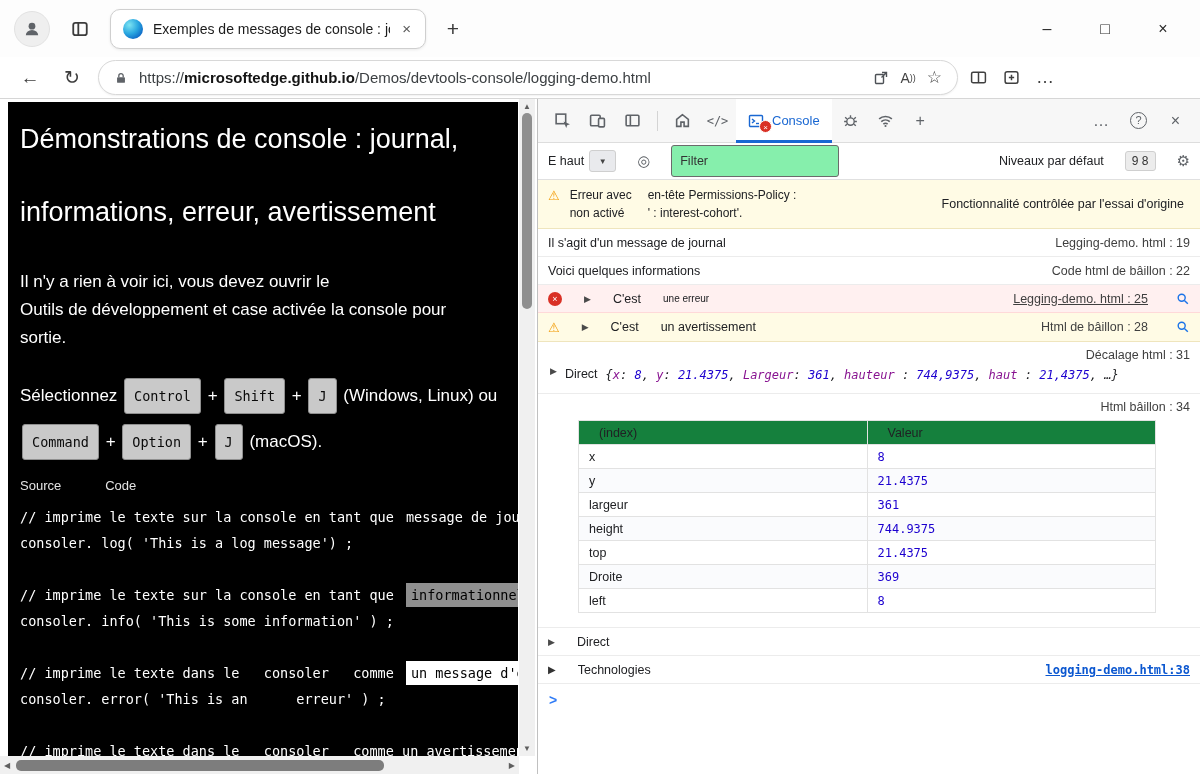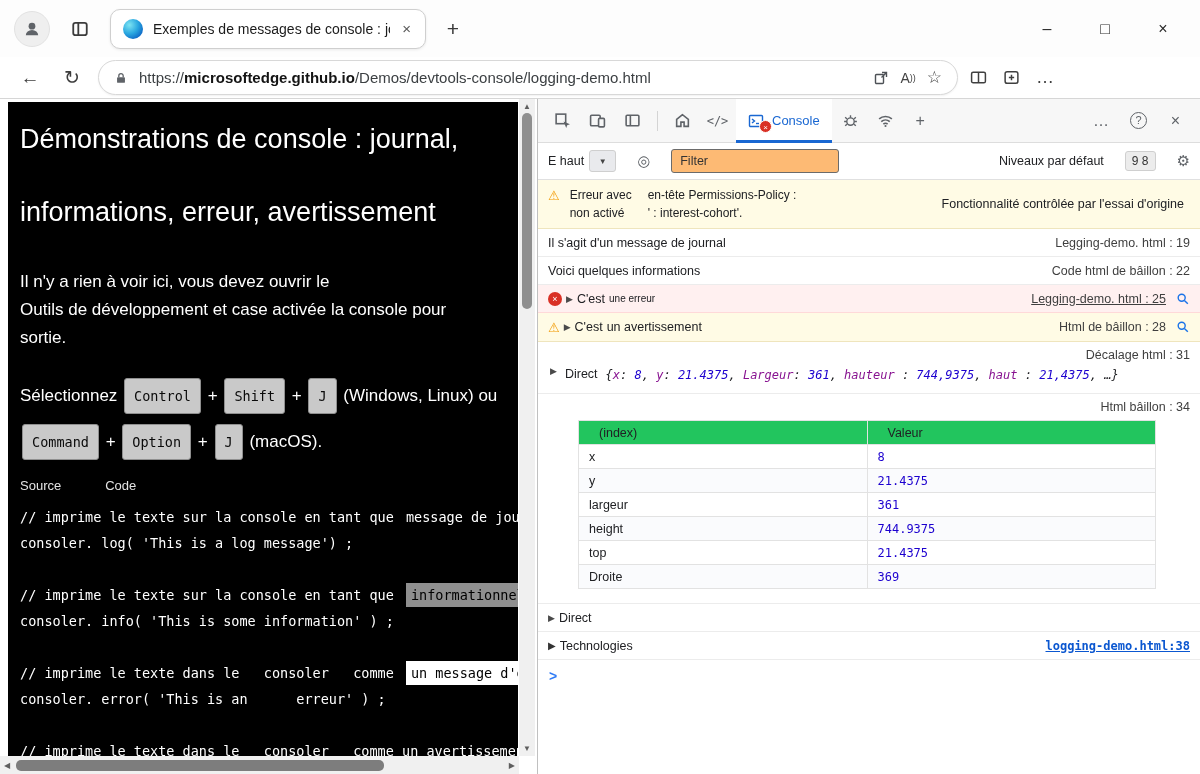--- a/index.html
+++ b/index.html
@@ -82,55 +82,55 @@
     color:#fff;font-size:8px;line-height:13px;text-align:center;border:1.5px solid #fff;}
   .dt-right{margin-left:auto;display:flex;align-items:center;gap:4px;}
   .help-circle{width:17px;height:17px;border:1.5px solid #5f6368;border-radius:50%;font-size:11px;line-height:14px;text-align:center;}
   .dtx{font-size:16px;}
   .moreh{font-size:16px;letter-spacing:1px;}
   .dt-toolbar{height:37px;display:flex;align-items:center;gap:21px;padding:0 10px;border-bottom:1px solid #e0e0e0;flex-shrink:0;}
   .framesel{display:flex;align-items:center;gap:5px;font-size:12.5px;color:#202124;}
   .caretbox{width:27px;height:22px;background:#e9eaed;border:1px solid #cfcfcf;border-radius:3px;font-size:8px;
     color:#444;display:flex;align-items:center;justify-content:center;}
   .eye{font-size:15px;color:#5f6368;}
-  .filter{width:168px;height:24px;border:1px solid #6b6b6b;border-radius:3px;font-size:12.5px;padding:0 8px;
-    color:#202124;font-family:inherit;background:#fdba74;}
+  .filter{width:168px;height:32px;border:1px solid #6b6b6b;border-radius:3px;font-size:12.5px;padding:0 8px;
+    color:#202124;font-family:inherit;background:#86efac;}
   .filter::placeholder{color:#333;opacity:1;}
   .dt-sp{flex:1;}
   .levels{font-size:12.5px;color:#202124;}
   .lvbadge{font-size:12px;background:#ececec;border:1px solid #cfcfcf;border-radius:3px;padding:2px 6px;color:#333;}
   .gear{font-size:15px;color:#5f6368;}
   .dt-msgs{flex:1;font-size:12.5px;color:#202124;overflow:hidden;}
   .banner{display:flex;gap:10px;padding:8px 10px;background:#fffbe5;border-bottom:1px solid #efe5bd;font-size:12px;}
   .wicon{color:#f29900;font-size:13px;line-height:15px;flex-shrink:0;}
   .bcols{display:flex;gap:16px;}
   .bcol{display:flex;flex-direction:column;gap:4px;}
   .bright{margin-left:auto;align-self:center;padding-right:6px;font-size:12.5px;}
-  .msg{display:flex;align-items:center;gap:4px;padding:6.5px 10px;border-bottom:1px solid #ececec;}
+  .msg{display:flex;align-items:center;gap:22px;padding:6.5px 10px;border-bottom:1px solid #ececec;}
   .msg.error{background:#fff0f0;border-bottom-color:#ffd9d9;}
   .msg.warn{background:#fffbe5;border-bottom-color:#efe5bd;}
   .errdot{width:14px;height:14px;border-radius:50%;background:#d93025;color:#fff;font-size:9px;line-height:14px;
     text-align:center;flex-shrink:0;}
   .exp{font-size:9px;color:#4a4a4a;}
   .exp.big{font-size:10px;color:#333;}
   .sub{font-size:10px;}
   .src{margin-left:auto;white-space:nowrap;color:#3f3f3f;padding-left:10px;}
   .src.u{text-decoration:underline;}
   .mag{color:#1a73e8;display:flex;margin-left:6px;}
   .msg-block{padding:4px 10px 6px;border-bottom:1px solid #ececec;}
   .src-line{text-align:right;color:#3f3f3f;padding:2px 0;}
   .obj{display:flex;gap:8px;align-items:flex-start;padding:2px 0 2px 2px;}
   .obj .lblD{flex-shrink:0;padding-top:1px;}
   .preview{font-family:"DejaVu Sans Mono",monospace;font-style:italic;font-size:12px;line-height:19px;min-width:0;}
   .preview span{white-space:pre-wrap;}
   .preview .k{color:#881391;}
   .preview .n{color:#1c00cf;}
   .ctable{border-collapse:collapse;margin:4px 34px 8px 30px;width:calc(100% - 64px);font-size:12.5px;}
   .ctable th,.ctable td{border:1px solid #e2e2e2;padding:4.5px 10px;text-align:left;font-weight:400;color:#202124;}
-  .ctable th{background:#22c55e;padding-left:20px;}
+  .ctable th{background:#15803d;padding-left:20px;}
   .ctable th:first-child{width:50%;}
   .ctable td.val{color:#1c00cf;font-family:"DejaVu Sans Mono",monospace;font-size:12px;}
   .ctable tbody tr:nth-child(even) td{background:#fafbfd;}
   .grouplink{margin-left:auto;color:#0b57d0;font-family:"DejaVu Sans Mono",monospace;font-weight:700;
     font-size:12px;text-decoration:underline;}
   .prompt{padding:8px 11px;color:#2f7bf6;font-weight:700;font-size:14px;}
 </style>
 </head>
 <body>
 
@@ -442,20 +442,24 @@
                   <td class="val">744.9375</td>
                 </tr>
               <tr>
                   <td>top</td>
                   <td class="val">21.4375</td>
                 </tr>
               <tr>
                   <td>Droite</td>
                   <td class="val">369</td>
                 </tr>
+              <tr>
+                  <td>left</td>
+                  <td class="val">8</td>
+                </tr>
             </tbody>
           </table>
         </div>
 
         <div class="msg">
           <span class="exp">▶</span>
           <span>Direct</span>
         </div>
 
         <div class="msg">

